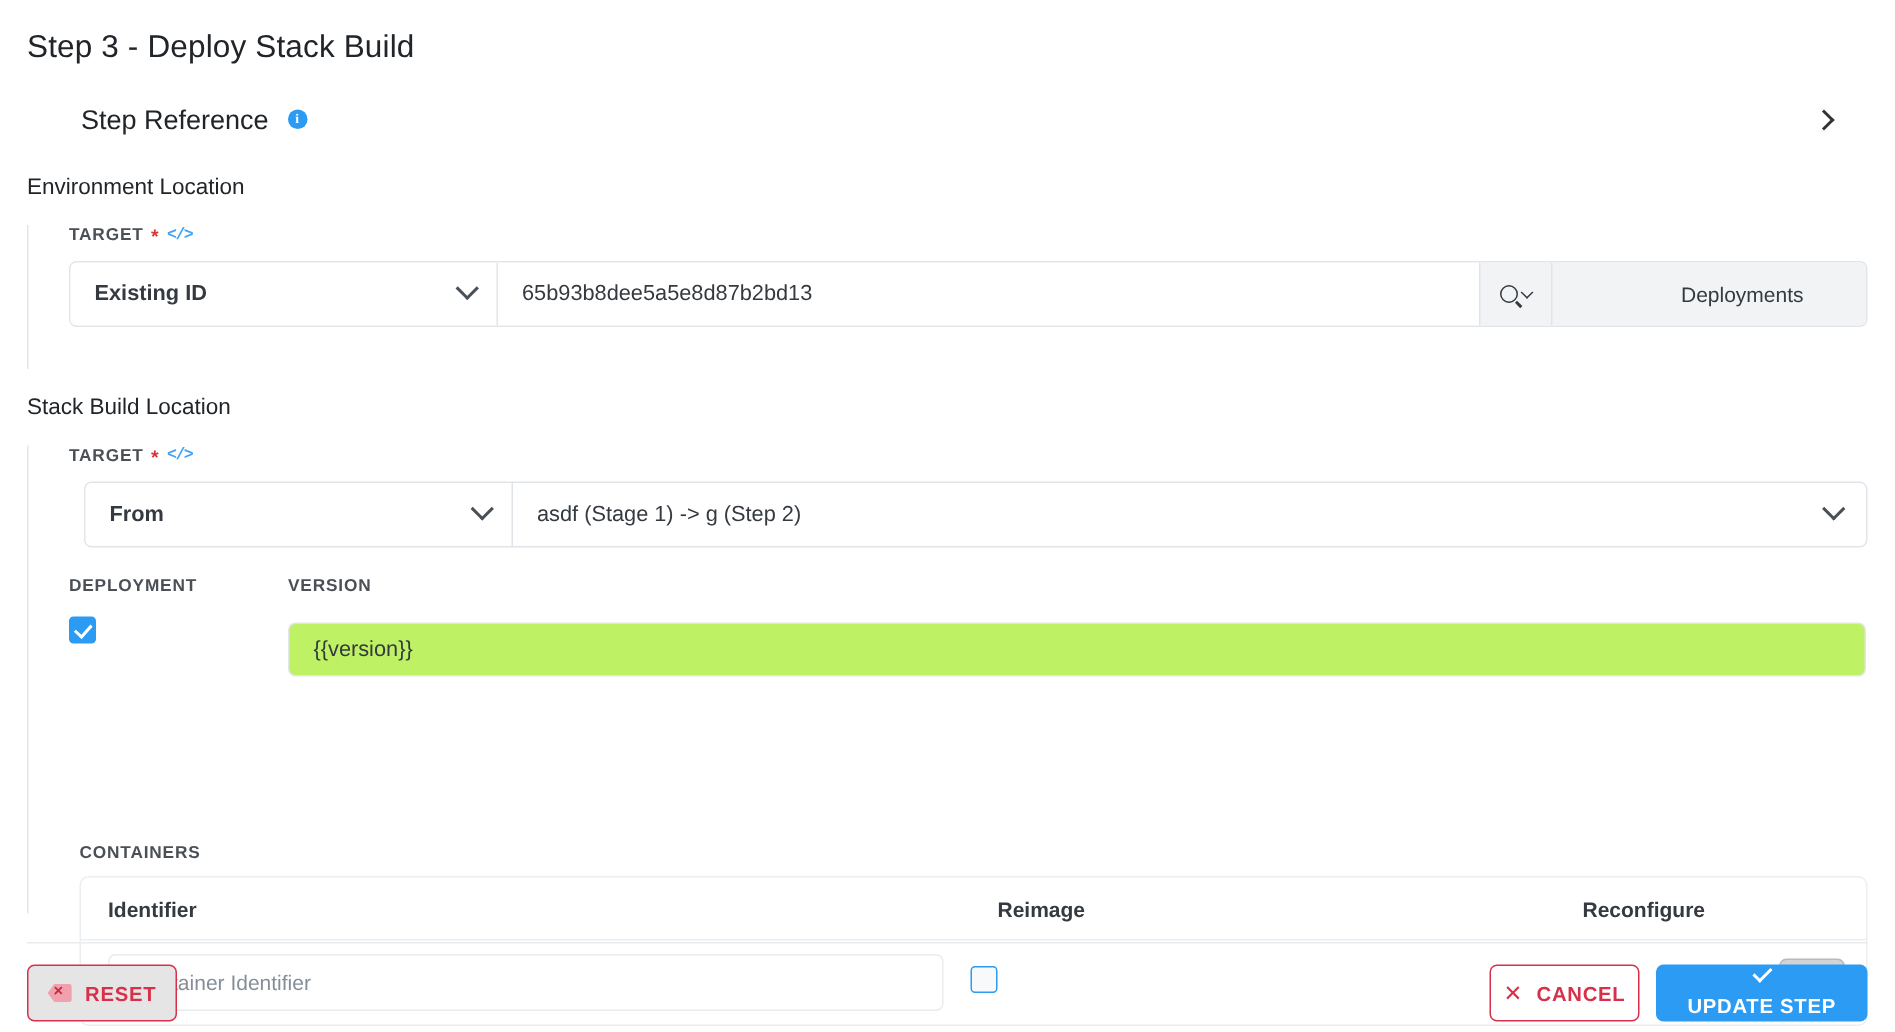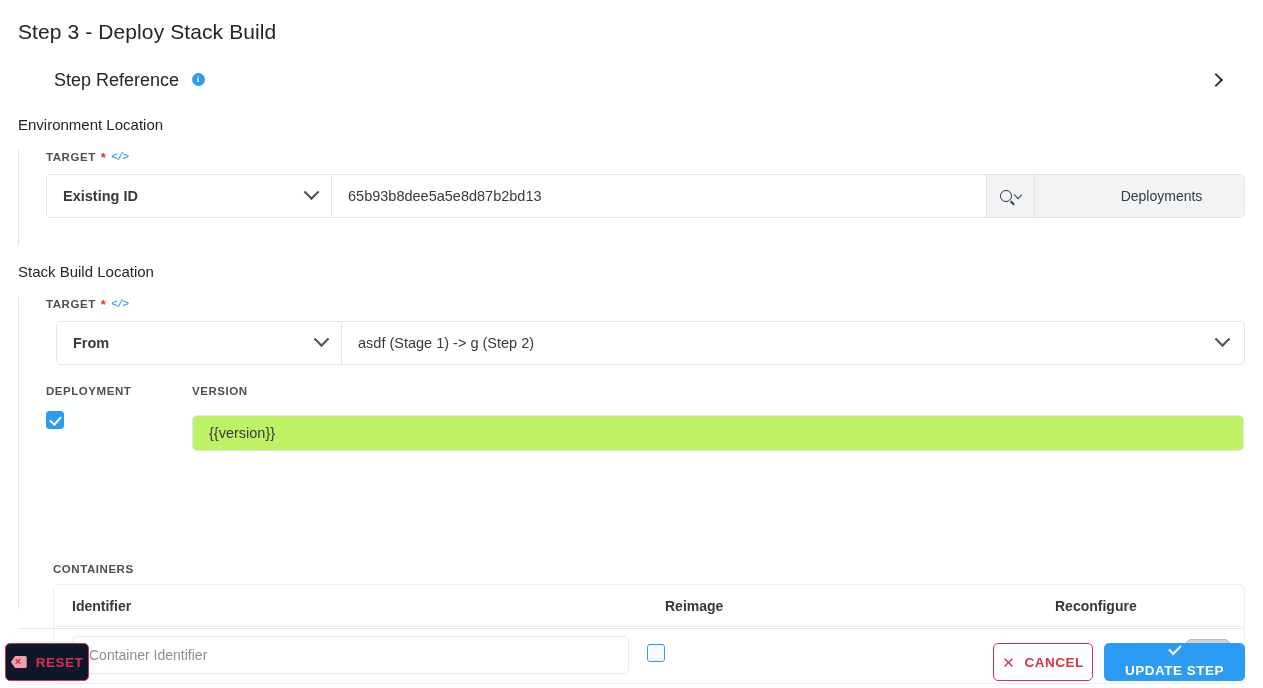--- a/index.html
+++ b/index.html
@@ -175,22 +175,22 @@
 
   
   .footer-divider { position: absolute; left: 18px; right: 18px; top: 628px; height: 1px; background: #e9ecef; }
   .btn {
     position: absolute; height: 38px; border-radius: 5px;
     display: flex; align-items: center; justify-content: center; gap: 9px;
     font-size: 13.5px; font-weight: 700; letter-spacing: .5px; cursor: pointer;
     text-transform: uppercase;
   }
   #reset-button {
-    left: 5px; top: 643px; width: 84px;
-    border: 1px solid #d9304a; background: #0f172a; color: #d9304a;
+    left: 18px; top: 643px; width: 100px;
+    border: 1px solid #d9304a; background: #e5e5e5; color: #d9304a;
   }
   .tag-x-icon {
     width: 16px; height: 12px; position: relative;
     background: #f1a0ad; border-radius: 0 2px 2px 0;
     clip-path: polygon(0% 50%, 28% 0%, 100% 0%, 100% 100%, 28% 100%);
   }
   .tag-x-icon::after {
     content: "\00d7"; position: absolute; left: 4px; top: -2px;
     color: #c92a3f; font-size: 11px; line-height: 14px; font-weight: 700;
   }

